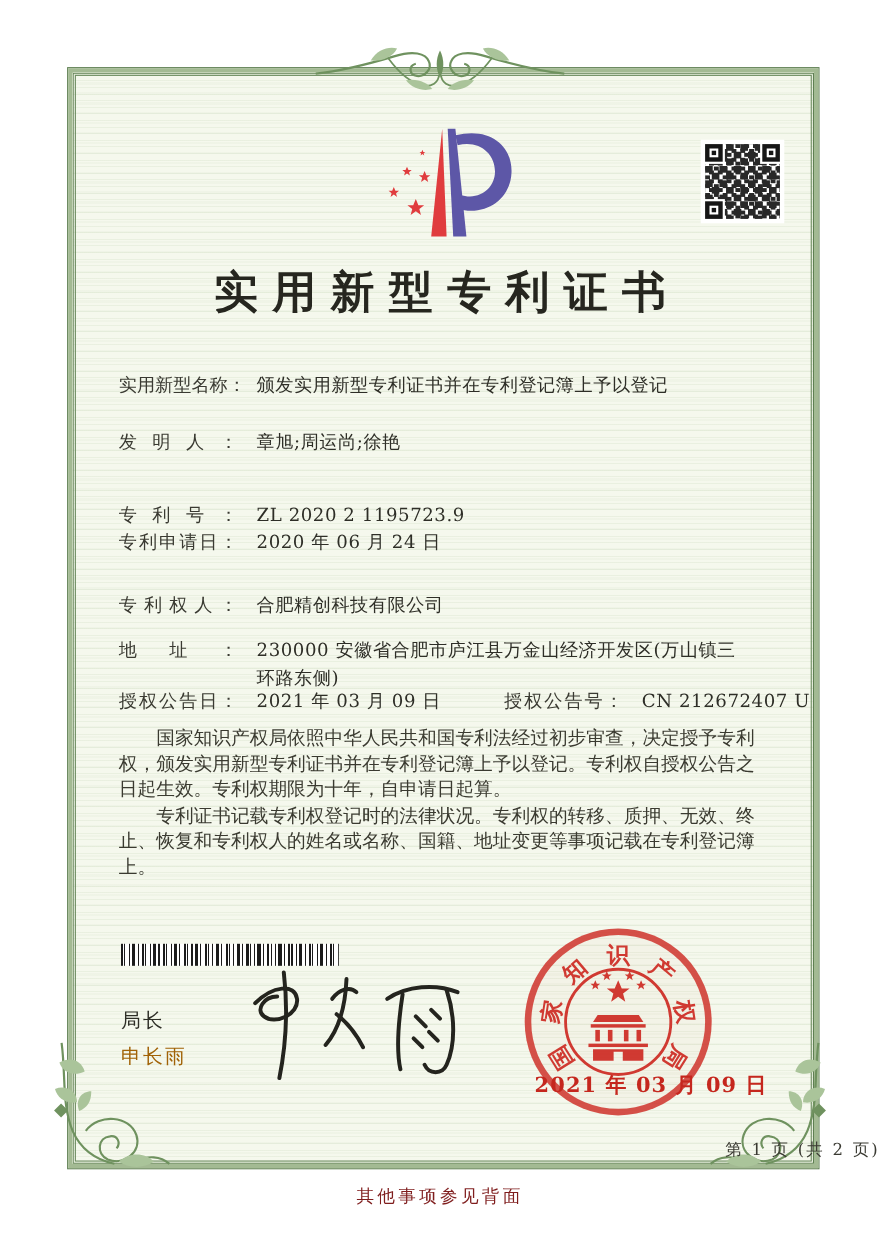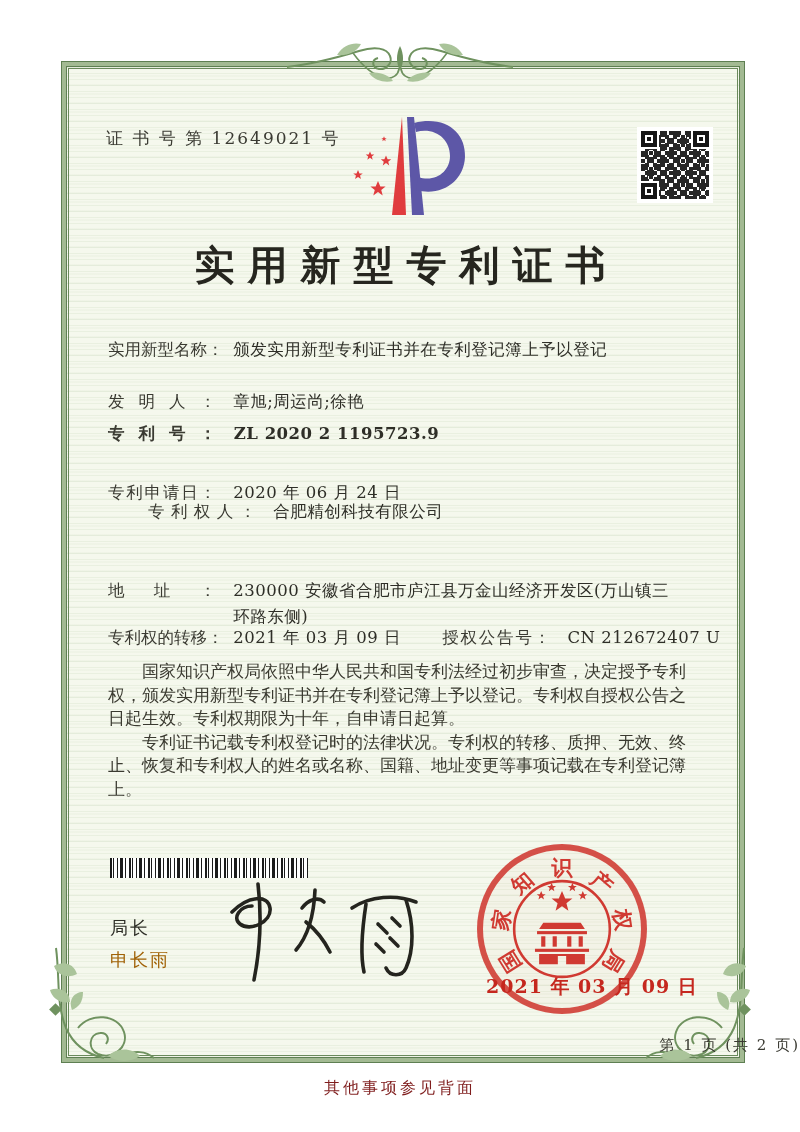--- a/index.html
+++ b/index.html
@@ -33,24 +33,24 @@
   .qr-finder::after{content:"";position:absolute;left:2px;top:2px;width:4px;height:4px;background:#161616;}
   .qr-f-tl{left:4px;top:4px;} .qr-f-tr{right:4px;top:4px;} .qr-f-bl{left:4px;bottom:4px;}
 
   .title{position:absolute;left:0;right:0;top:238px;margin:0;text-align:center;
          font-size:40px;font-weight:bold;letter-spacing:13px;text-indent:13px;color:#26261f;}
 
   
   .frow{position:absolute;left:108px;font-size:16.5px;line-height:26px;white-space:nowrap;}
   .flabel{display:inline-block;width:108px;text-align:justify;text-align-last:justify;vertical-align:top;color:#3a3a32;}
   .fvalue{display:inline-block;margin-left:12px;vertical-align:top;letter-spacing:0.5px;color:#2e2e27;}
-  .frow-name{top:337px;} .frow-inventors{top:389px;} .frow-patno{top:421px;font-weight:bold;}
-  .frow-filing{top:480px;} .frow-patentee{top:499px;margin-left:40px;}
+  .frow-name{top:337px;} .frow-inventors{top:389px;} .frow-patno{top:456px;}
+  .frow-filing{top:480px;} .frow-patentee{top:537px;}
   .frow-address{top:578px;} .frow-address .fvalue{white-space:normal;width:452px;}
-  .frow-grant{top:625px;} .pair2{margin-left:36px;}
+  .frow-grant{top:625px;} .pair2{margin-left:52px;}
 
   
   .bodytext{position:absolute;left:108px;top:660px;width:586px;font-size:17px;line-height:23.5px;color:#3a3a30;}
   .bodytext p{margin:0;text-indent:2em;}
 
   
   .barcode{position:absolute;left:110px;top:858px;width:198px;height:20px;
     background:repeating-linear-gradient(90deg,#1b1b1b 0 2px,#fff 2px 3px,#1b1b1b 3px 4px,#fff 4px 7px,
       #1b1b1b 7px 8px,#fff 8px 10px,#1b1b1b 10px 13px,#fff 13px 15px,#1b1b1b 15px 16px,#fff 16px 19px);}
   .signer-title{position:absolute;left:110px;top:916px;font-size:18px;letter-spacing:2px;color:#2e2e27;}
@@ -114,21 +114,20 @@
     </g>
     <g fill="#aac49a" stroke="none">
       <path d="M26,22 C36,16 46,20 49,30 C39,35 29,31 26,22 Z"></path>
       <path d="M22,46 C32,42 42,48 42,58 C32,60 24,54 22,46 Z"></path>
       <path d="M80,112 C90,103 104,104 112,112 C102,119 88,118 80,112 Z"></path>
       <path d="M44,66 C40,56 46,48 55,48 C55,58 51,63 44,66 Z"></path>
     </g>
     <rect x="23" y="61" width="9" height="9" transform="rotate(45 27.5 65.5)" fill="#6f925f"></rect>
   </svg>
 
-  <div class="cert-number">证 书 号 第 12649021 号</div>
 
   <svg class="logo" viewBox="0 0 120 105">
     <defs>
       <path id="st1" d="M0,-10 2.94,-3.09 9.51,-3.09 4.05,1.18 5.88,8.09 0,3.82 -5.88,8.09 -4.05,1.18 -9.51,-3.09 -2.94,-3.09 Z" fill="#e03c3e"></path>
     </defs>
     <polygon points="52,2 42,100 56,100" fill="#e03c3e"></polygon>
     <polygon points="57,2 64,2 74,100 62,100" fill="#5d57a7"></polygon>
     <path d="M64,8 C96,0 116,18 115,42 C114,66 92,82 66,75 L68,62 C86,68 100,56 100,41 C100,24 85,12 66,17 Z" fill="#5d57a7"></path>
     <use href="#st1" transform="translate(34,24) scale(0.28)"></use>
     <use href="#st1" transform="translate(20,41) scale(0.45)"></use>
@@ -164,21 +163,21 @@
   </div>
   <div class="frow frow-patentee">
     <span class="flabel">专利权人：</span>
     <span class="fvalue">合肥精创科技有限公司</span>
   </div>
   <div class="frow frow-address">
     <span class="flabel">地址：</span>
     <span class="fvalue">230000 安徽省合肥市庐江县万金山经济开发区(万山镇三环路东侧)</span>
   </div>
   <div class="frow frow-grant">
-    <span class="flabel">专利权的转移：</span>
+    <span class="flabel">授权公告日：</span>
     <span class="fvalue">2021 年 03 月 09 日</span>
     <span class="flabel pair2">授权公告号：</span>
     <span class="fvalue">CN 212672407 U</span>
   </div>
 
   <div class="bodytext">
     <p>国家知识产权局依照中华人民共和国专利法经过初步审查，决定授予专利权，颁发实用新型专利证书并在专利登记簿上予以登记。专利权自授权公告之日起生效。专利权期限为十年，自申请日起算。</p>
     <p>专利证书记载专利权登记时的法律状况。专利权的转移、质押、无效、终止、恢复和专利权人的姓名或名称、国籍、地址变更等事项记载在专利登记簿上。</p>
   </div>
 

